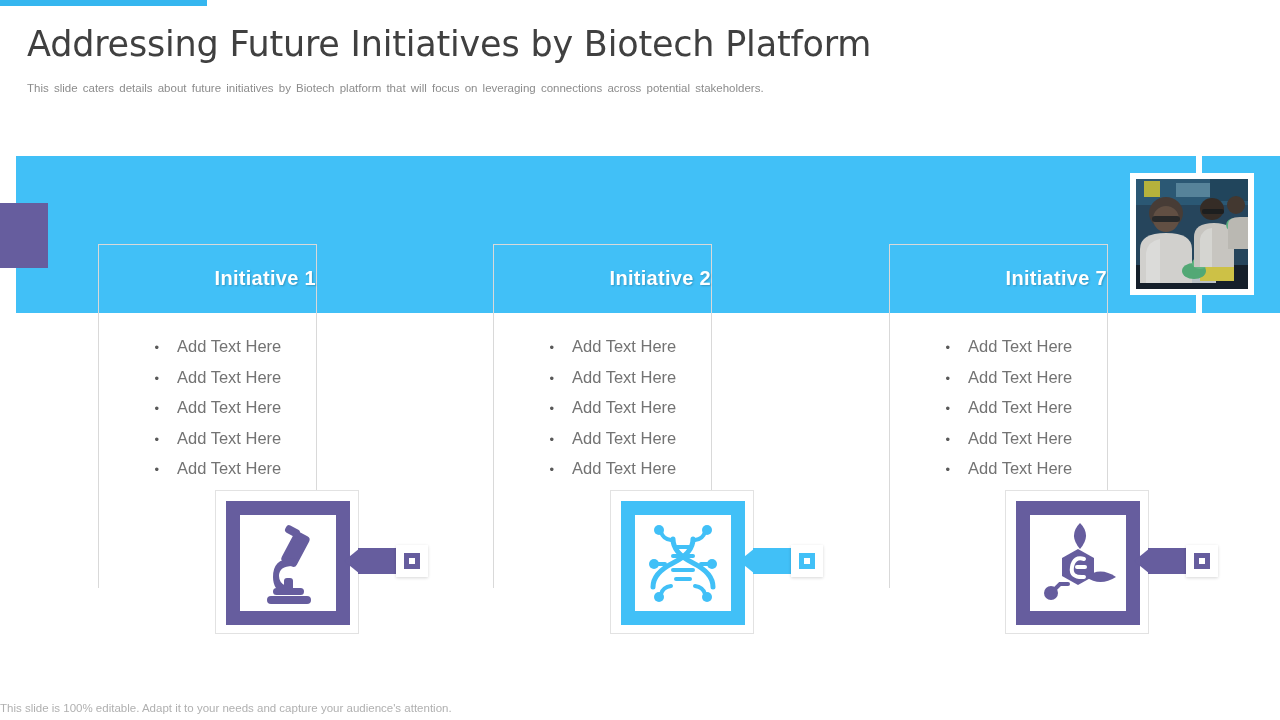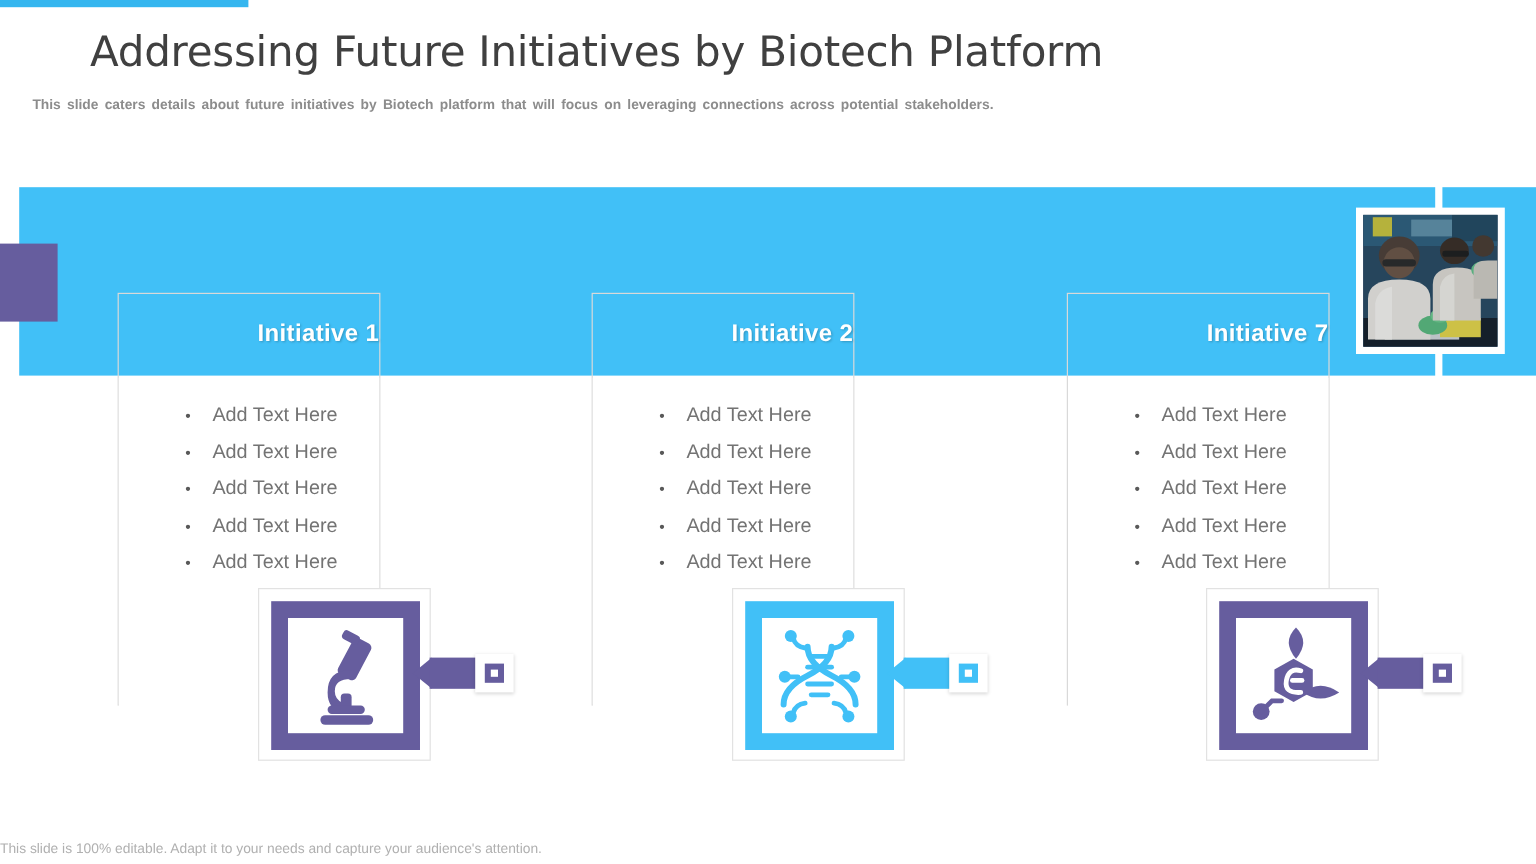--- a/index.html
+++ b/index.html
@@ -14,27 +14,25 @@
 
   
   .top-accent{position:absolute;left:0;top:0;width:207px;height:6px;background:#35b6ef;}
 
   
   .page-title{
     position:absolute;left:27px;top:24px;
     font-size:35px;font-weight:400;color:#404040;
     letter-spacing:-0.2px;white-space:nowrap;
     font-family:"DejaVu Sans","Liberation Sans",sans-serif;
-    margin-left:48px;
   }
   .page-subtitle{
     position:absolute;left:27px;top:82px;
     font-size:11.5px;color:#8c8c8c;white-space:nowrap;
     word-spacing:2px;
-    font-weight:bold;
   }
 
   
   .banner{position:absolute;left:16px;top:156px;width:1180px;height:157px;background:#41c0f7;}
   .banner-right{position:absolute;left:1202px;top:156px;width:78px;height:157px;background:#41c0f7;}
 
   
   .purple-tab{position:absolute;left:0;top:203px;width:48px;height:65px;background:#665d9e;}
 
   

